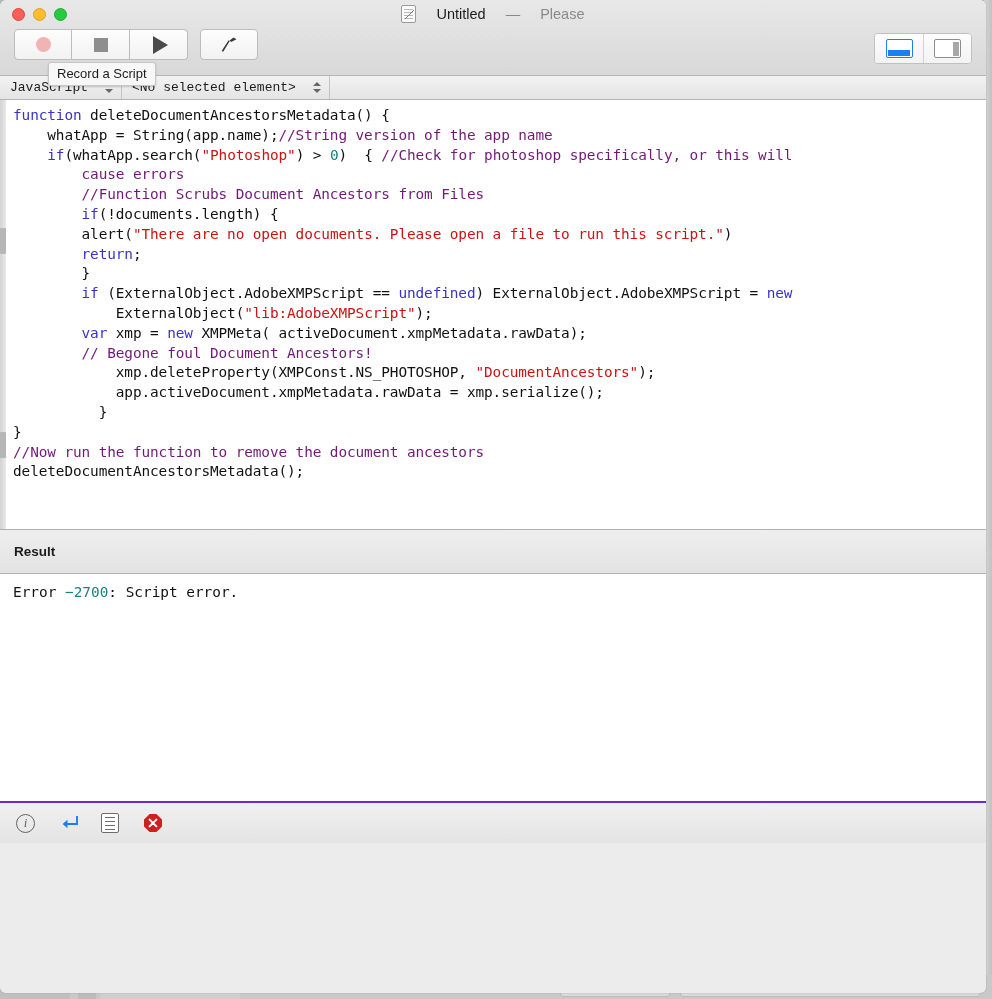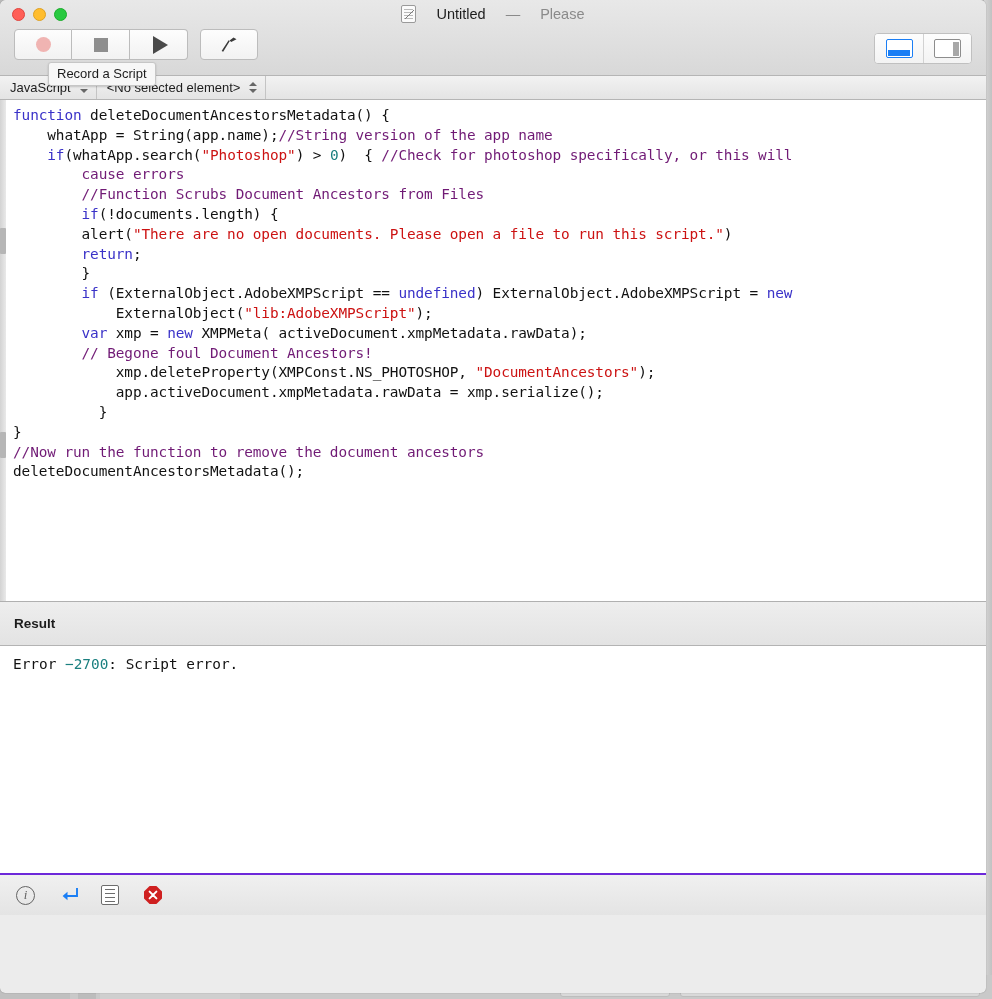--- a/index.html
+++ b/index.html
@@ -140,40 +140,41 @@
 
   
   #popupbar {
     height: 24px;
     background: linear-gradient(to bottom, #f2f2f2, #e4e4e4);
     border-bottom: 1px solid #b5b5b5;
     display: flex; align-items: stretch;
     position: relative; z-index: 5;
   }
   .popup {
-    display: flex; align-items: center; gap: 9px;
+    display: flex; align-items: center; gap: 17px;
     padding: 0 8px 0 10px;
     font-size: 13px; color: #1d1d1d;
     border-right: 1px solid #c4c4c4;
     white-space: nowrap;
+    font-family: Liberation Mono, monospace;
   }
   .chev {
     display: inline-block; width: 8px; height: 13px; position: relative; flex: none;
   }
   .chev::before, .chev::after {
     content: ""; position: absolute; left: 0;
     border-left: 4px solid transparent; border-right: 4px solid transparent;
   }
   .chev::before { top: 1px; border-bottom: 4px solid #676767; }
   .chev::after  { bottom: 1px; border-top: 4px solid #676767; }
 
   
   #editor-wrap {
     position: relative;
-    height: 502px;
+    height: 430px;
     background: #ffffff;
     border-bottom: 1px solid #b0b0b0;
     overflow: hidden;
   }
   #code {
     font-family: "DejaVu Sans Mono", "Liberation Mono", monospace;
     font-size: 14.4px;
     line-height: 19.8px;
     color: #111111;
     padding: 6px 0 0 13px;

